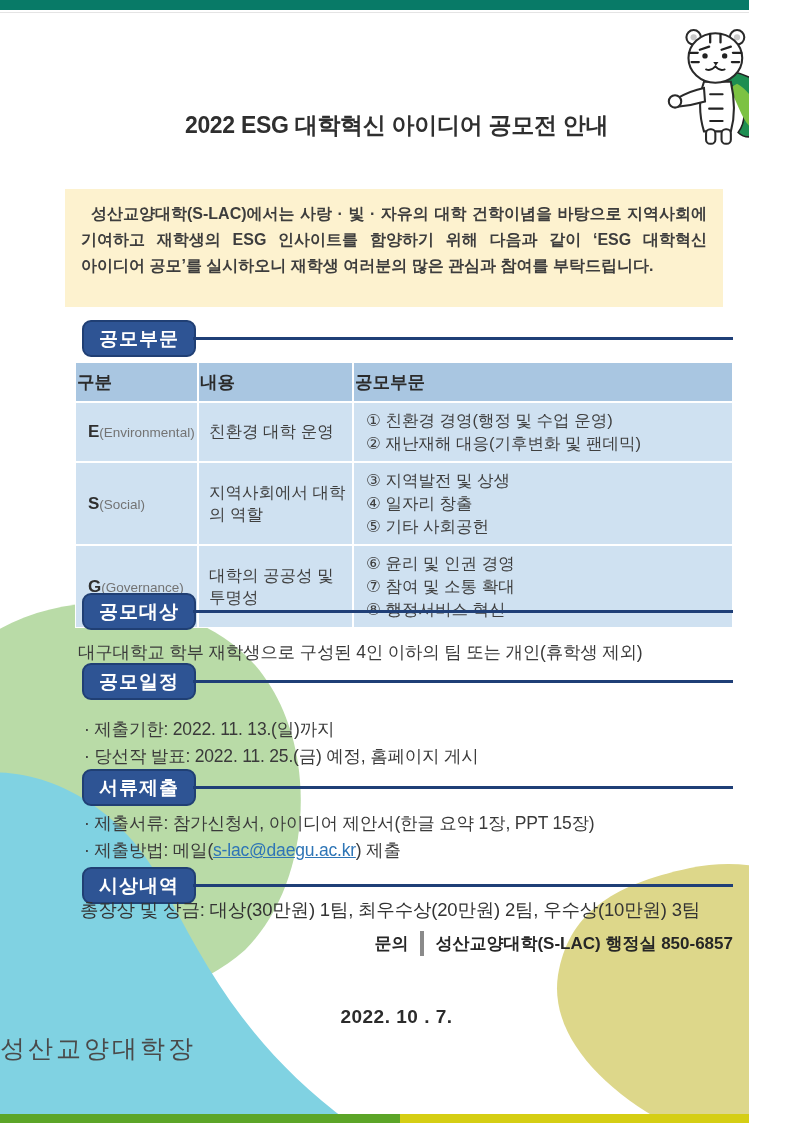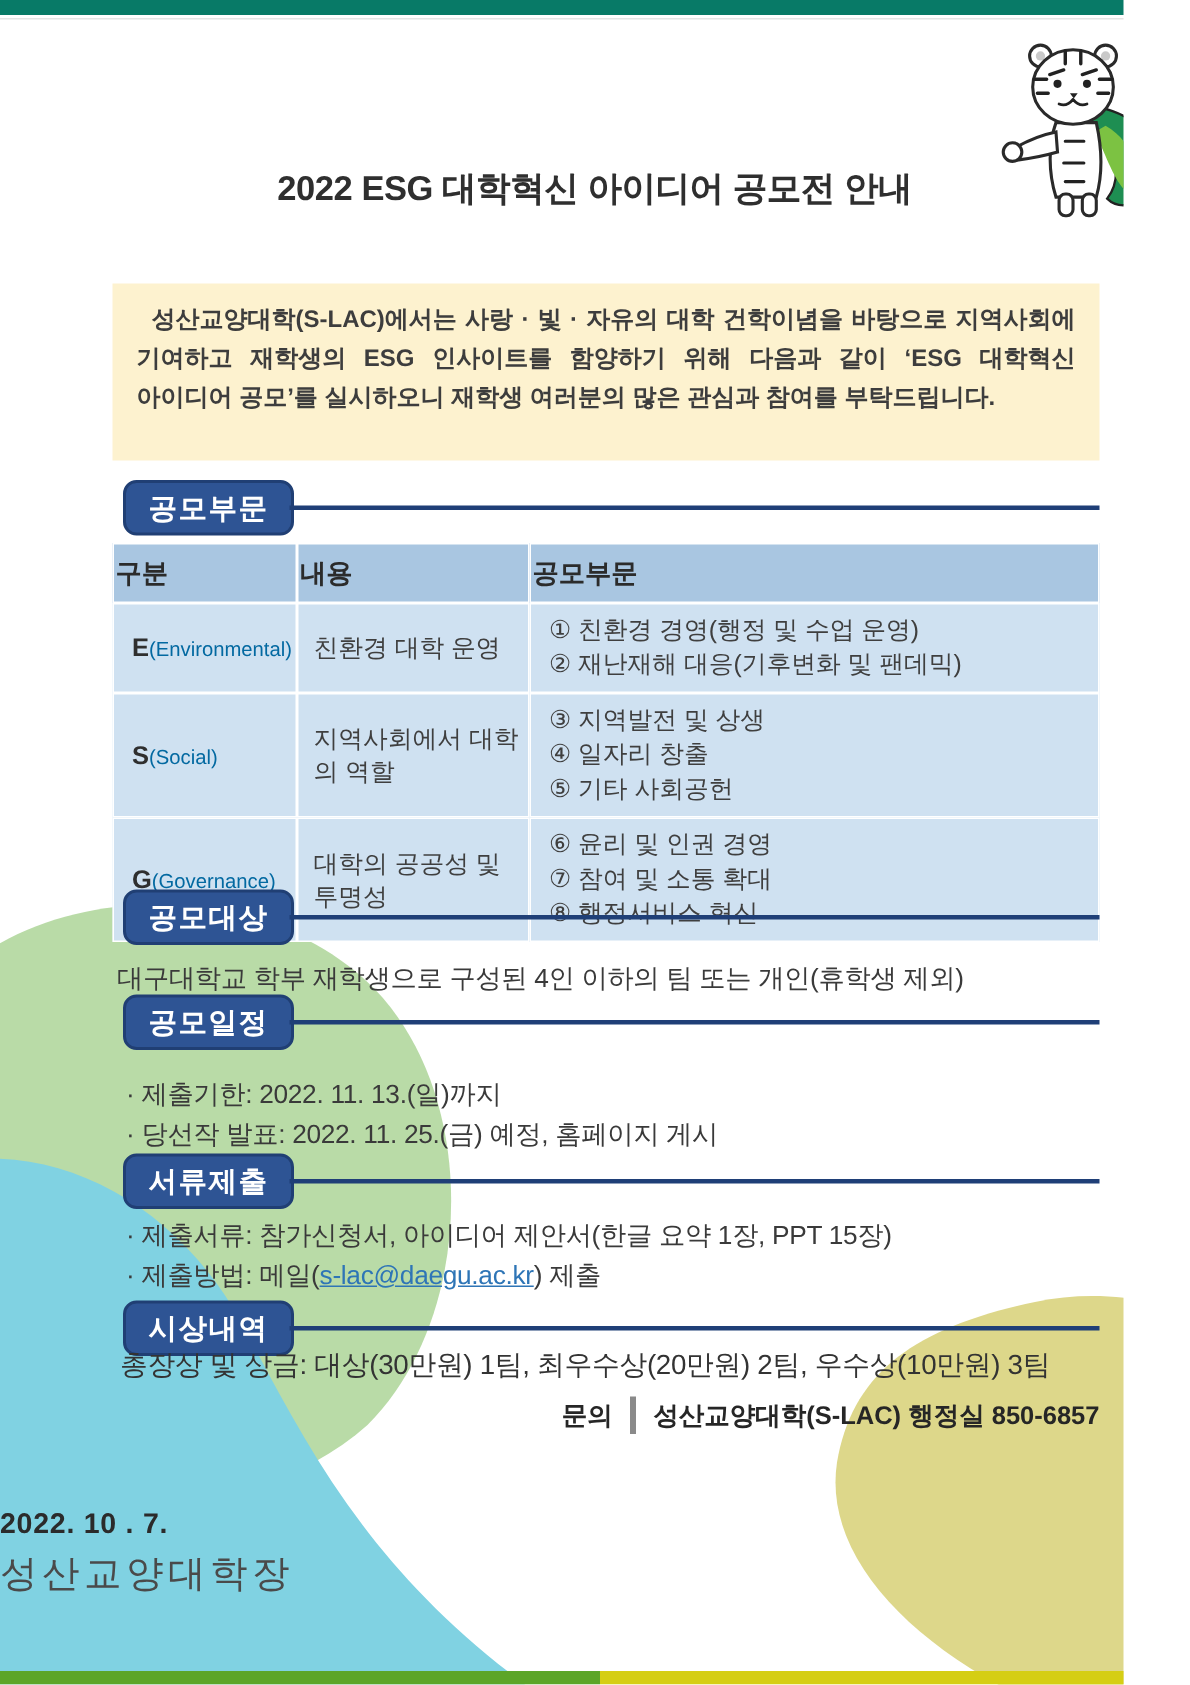--- a/index.html
+++ b/index.html
@@ -12,21 +12,21 @@
   .top-bar{position:absolute;left:0;top:0;width:793px;height:10px;background:#087a67;z-index:2;}
   .top-line{position:absolute;left:0;top:12px;width:793px;height:1px;background:#e4e4e4;z-index:2;}
   .bottom-bar-green{position:absolute;left:0;bottom:0;width:400px;height:9px;background:#5ca528;z-index:2;}
   .bottom-bar-yellow{position:absolute;left:400px;bottom:0;width:393px;height:9px;background:#d5ce14;z-index:2;}
   .mascot{position:absolute;left:650px;top:28px;width:140px;height:122px;}
   .doc-title{
     position:absolute;left:0;top:110px;width:100%;text-align:center;
     font-size:23px;font-weight:800;color:#2f2f2f;letter-spacing:-0.3px;
   }
   .intro-box{
-    position:absolute;left:75px;top:189px;width:658px;height:118px;background:#fdf2cf;
+    position:absolute;left:65px;top:189px;width:658px;height:118px;background:#fdf2cf;
     box-sizing:border-box;padding:12px 16px;
     font-size:16px;font-weight:700;line-height:26px;color:#3d3d3d;
     text-align:justify;word-break:keep-all;text-indent:10px;
   }
   .section-header{position:absolute;left:82px;width:651px;height:37px;display:flex;align-items:center;}
   .badge{
     width:114px;min-width:114px;height:37px;box-sizing:border-box;
     background:#2e5494;border:2px solid #203f74;border-radius:9px;
     display:flex;align-items:center;justify-content:center;
     color:#ffffff;font-size:19px;font-weight:700;letter-spacing:1px;
@@ -40,37 +40,37 @@
   }
   table.cat th,table.cat td{border:1.5px solid #ffffff;box-sizing:border-box;}
   table.cat th{
     background:#a9c6e1;height:40px;font-size:17.5px;font-weight:700;color:#2b2b2b;text-align:left;
   }
   table.cat td{background:#cfe1f1;color:#3f3f3f;font-size:16.5px;vertical-align:middle;}
   .col1{width:123px;} .col2{width:155px;} .col3{width:380px;}
   td.c1{padding-left:12px;} td.c2{padding-left:10px;} td.c3{padding:6px 0 6px 12px;line-height:23px;}
   tr.r-e td{height:58px;} tr.r-s td{height:66px;} tr.r-g td{height:62px;}
   .code{font-weight:800;font-size:17px;color:#2f2f2f;}
-  .code-rest{font-size:13.5px;color:#0369a1;}
+  .code-rest{font-size:13.5px;color:#737373;}
   .body-text{position:absolute;font-size:17.5px;color:#3a3a3a;letter-spacing:-0.2px;white-space:nowrap;}
   .t-daesang{left:78px;top:640px;}
   .bullets{position:absolute;left:84px;font-size:17.5px;line-height:27px;color:#3a3a3a;letter-spacing:-0.2px;white-space:nowrap;}
   .b-iljeong{top:716px;} .b-seoryu{top:810px;}
   .t-sisang{left:80px;top:897px;font-size:18.5px;color:#333333;}
   .link{color:#2e75b6;text-decoration:underline;cursor:pointer;}
   .contact{
     position:absolute;left:75px;top:931px;width:658px;text-align:right;
     font-size:17px;font-weight:700;color:#262626;white-space:nowrap;
   }
   .contact .divider{
     display:inline-block;width:4px;height:25px;background:#8a8a8a;
     margin:0 11px 0 12px;vertical-align:-7px;
   }
   .foot-date{
-    position:absolute;left:0;top:1006px;width:100%;
+    position:absolute;left:0;top:1006px;width:100%;text-align:center;
     font-size:19px;font-weight:600;color:#2b2b2b;letter-spacing:0.5px;
   }
   .foot-sign{
     position:absolute;left:0;top:1032px;width:100%;text-align:left;
     font-size:25px;font-weight:400;color:#4a4a4a;letter-spacing:3px;
   }
 </style>
 </head>
 <body>
 

